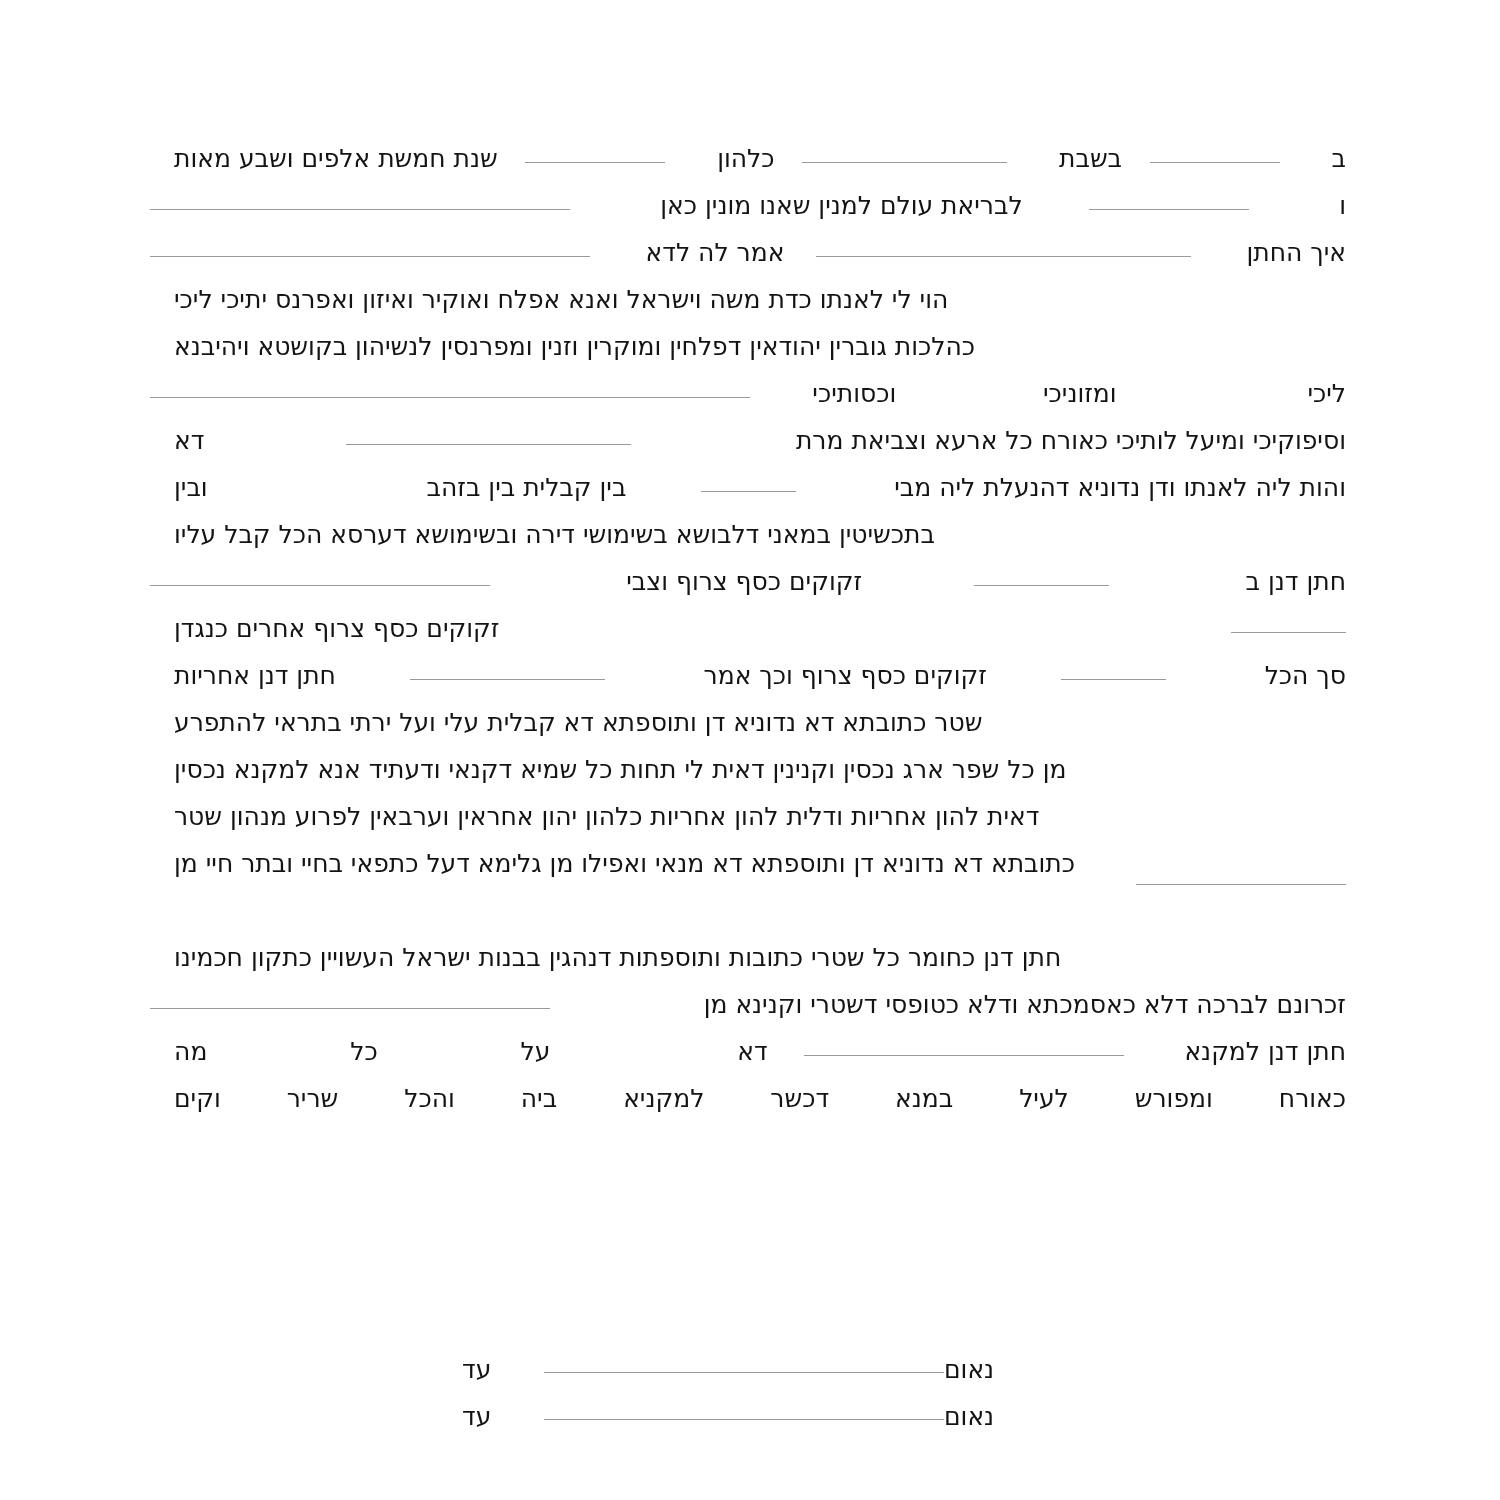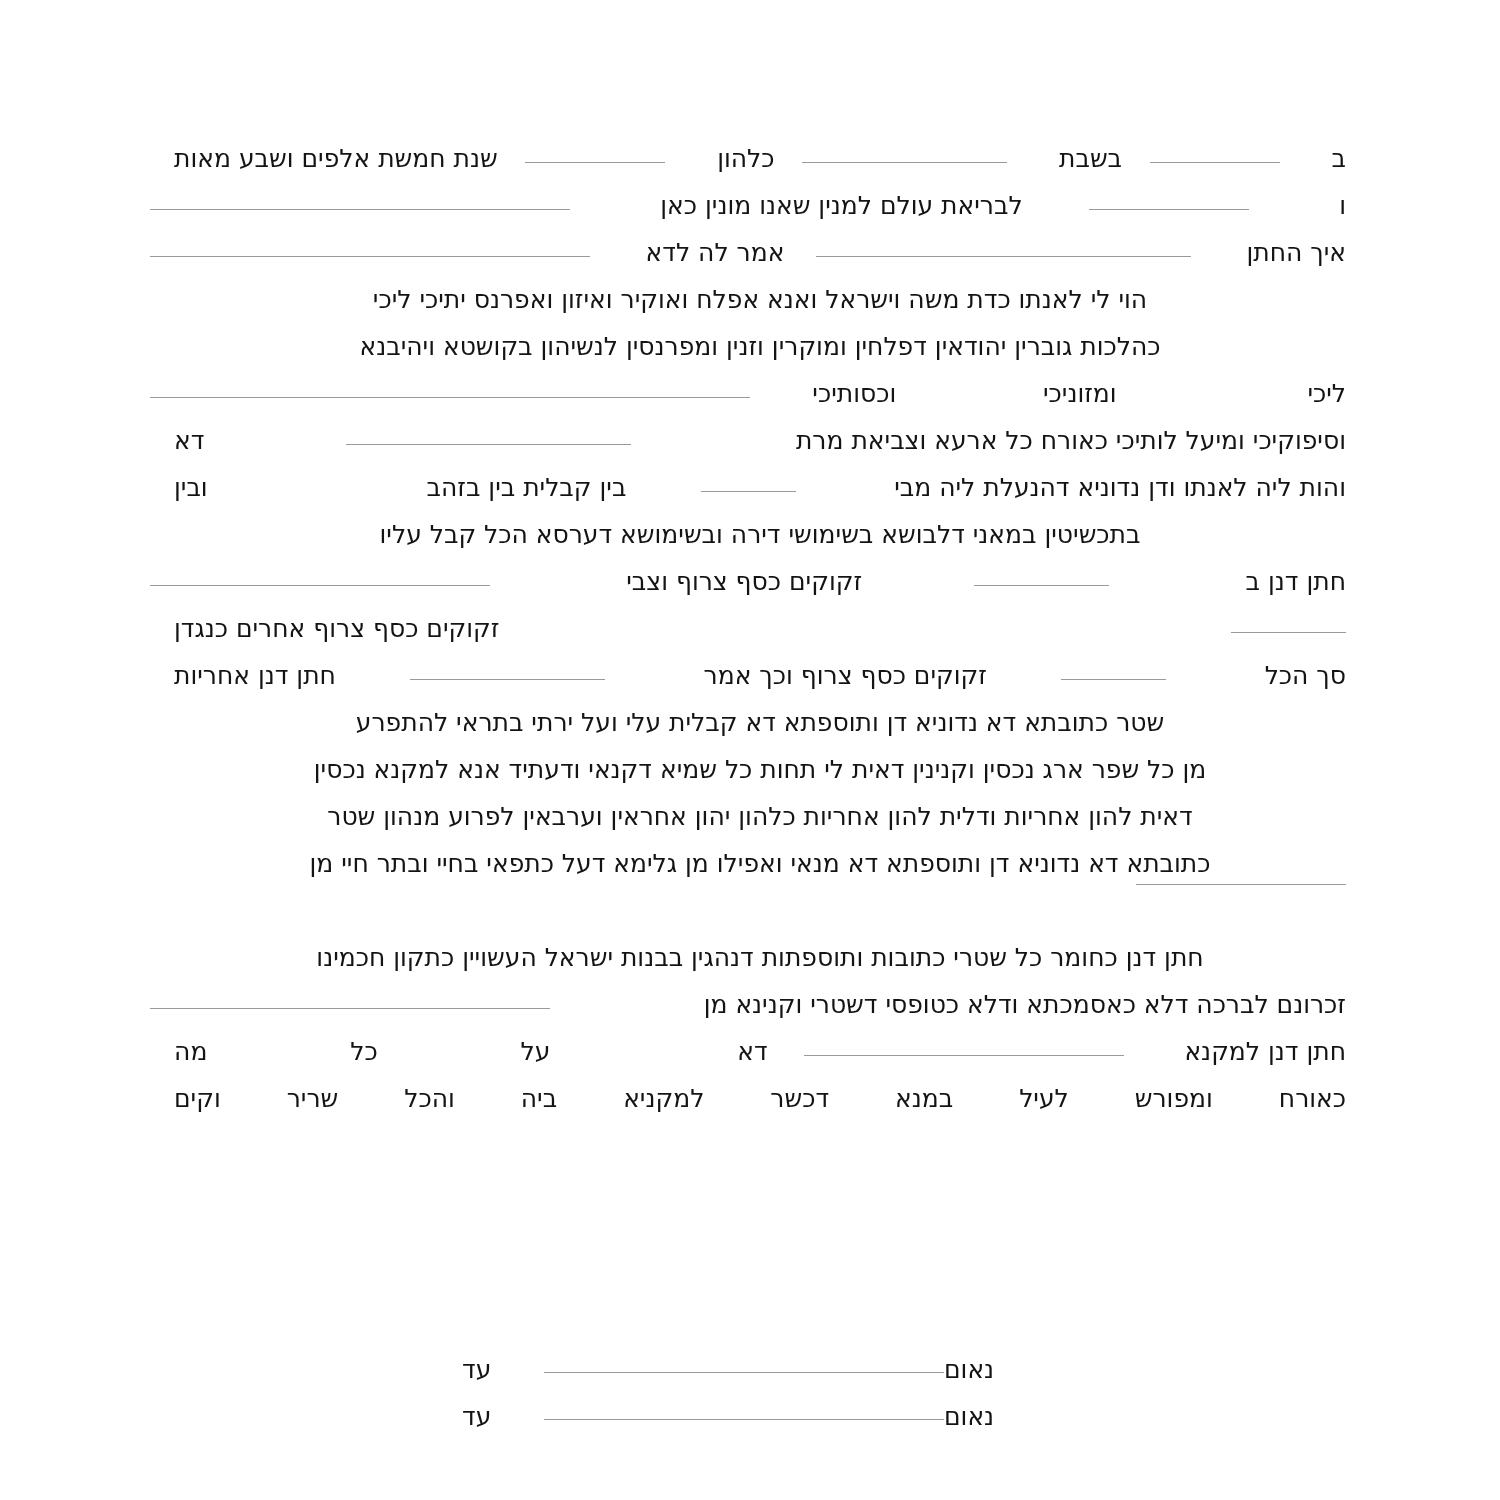--- a/index.html
+++ b/index.html
@@ -50,21 +50,21 @@
     flex-direction: row;
     align-items: baseline;
     width: 100%;
     white-space: nowrap;
     height: 47px;
   }
   .line.justify {
     justify-content: space-between;
   }
   .line.start {
-    justify-content: center;
+    justify-content: flex-end;
   }
   .seg {
     white-space: nowrap;
     margin-left: 24px;
   }
   .blank {
     display: inline-block;
     border-bottom: 1px solid #9a9a9a;
     height: 1px;
     position: relative;

